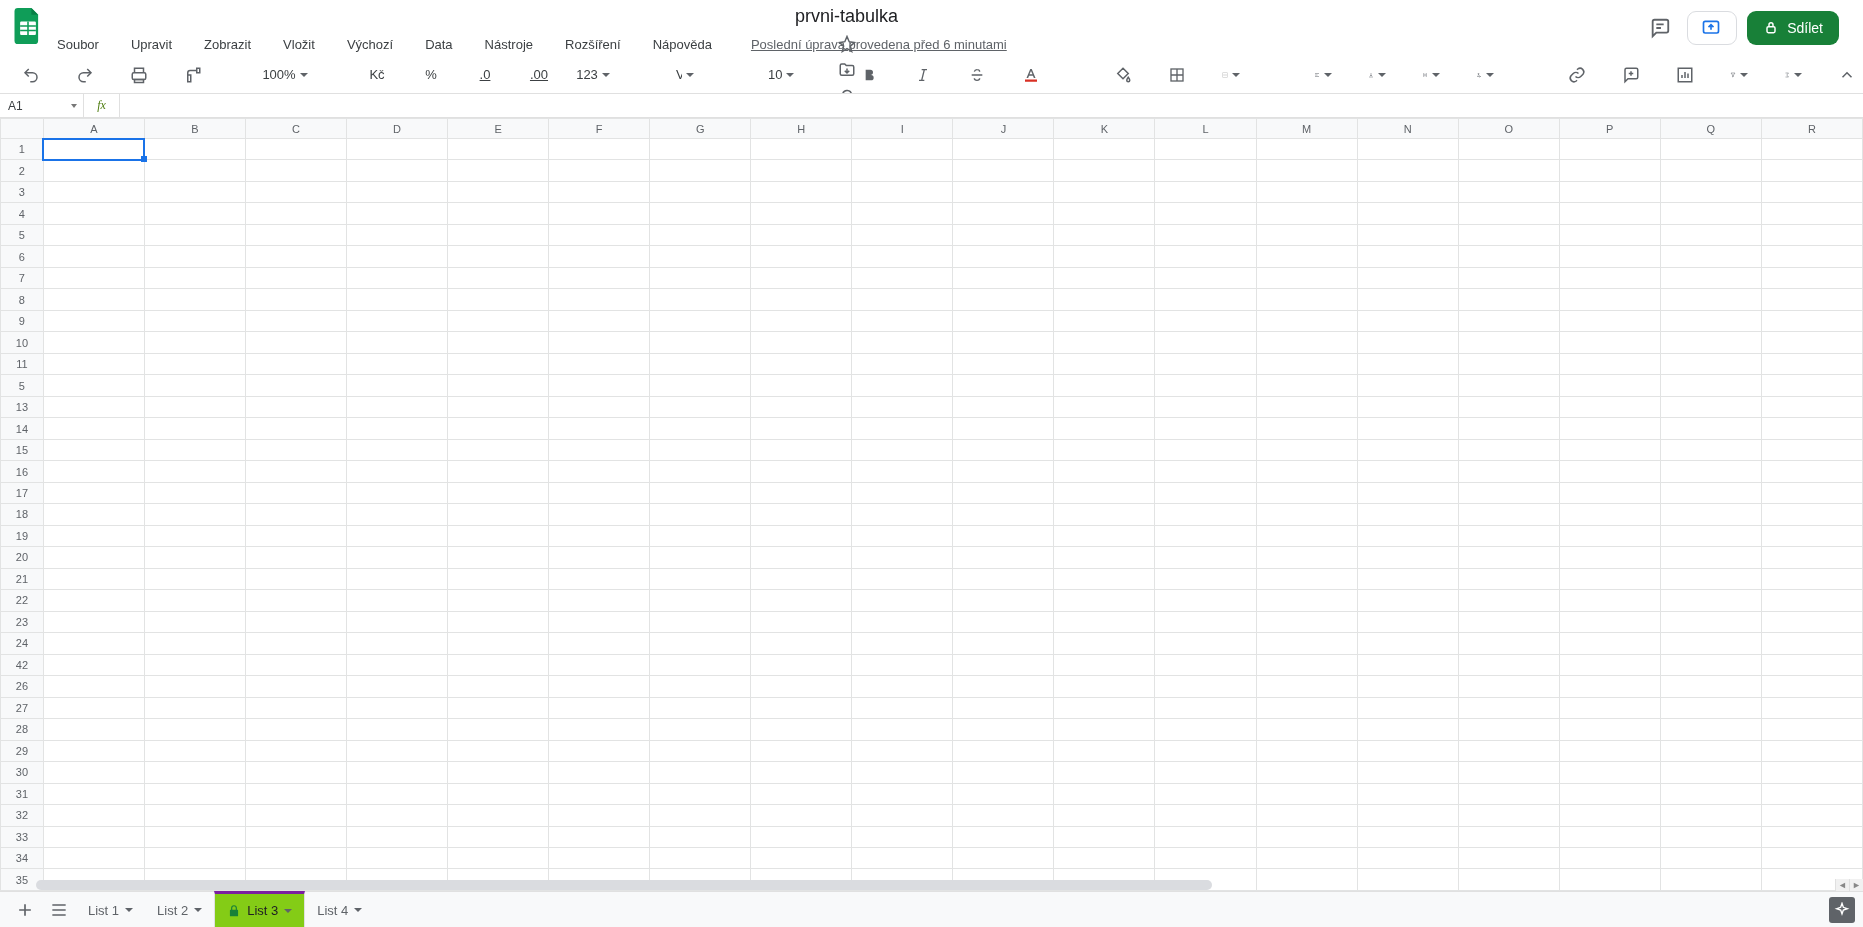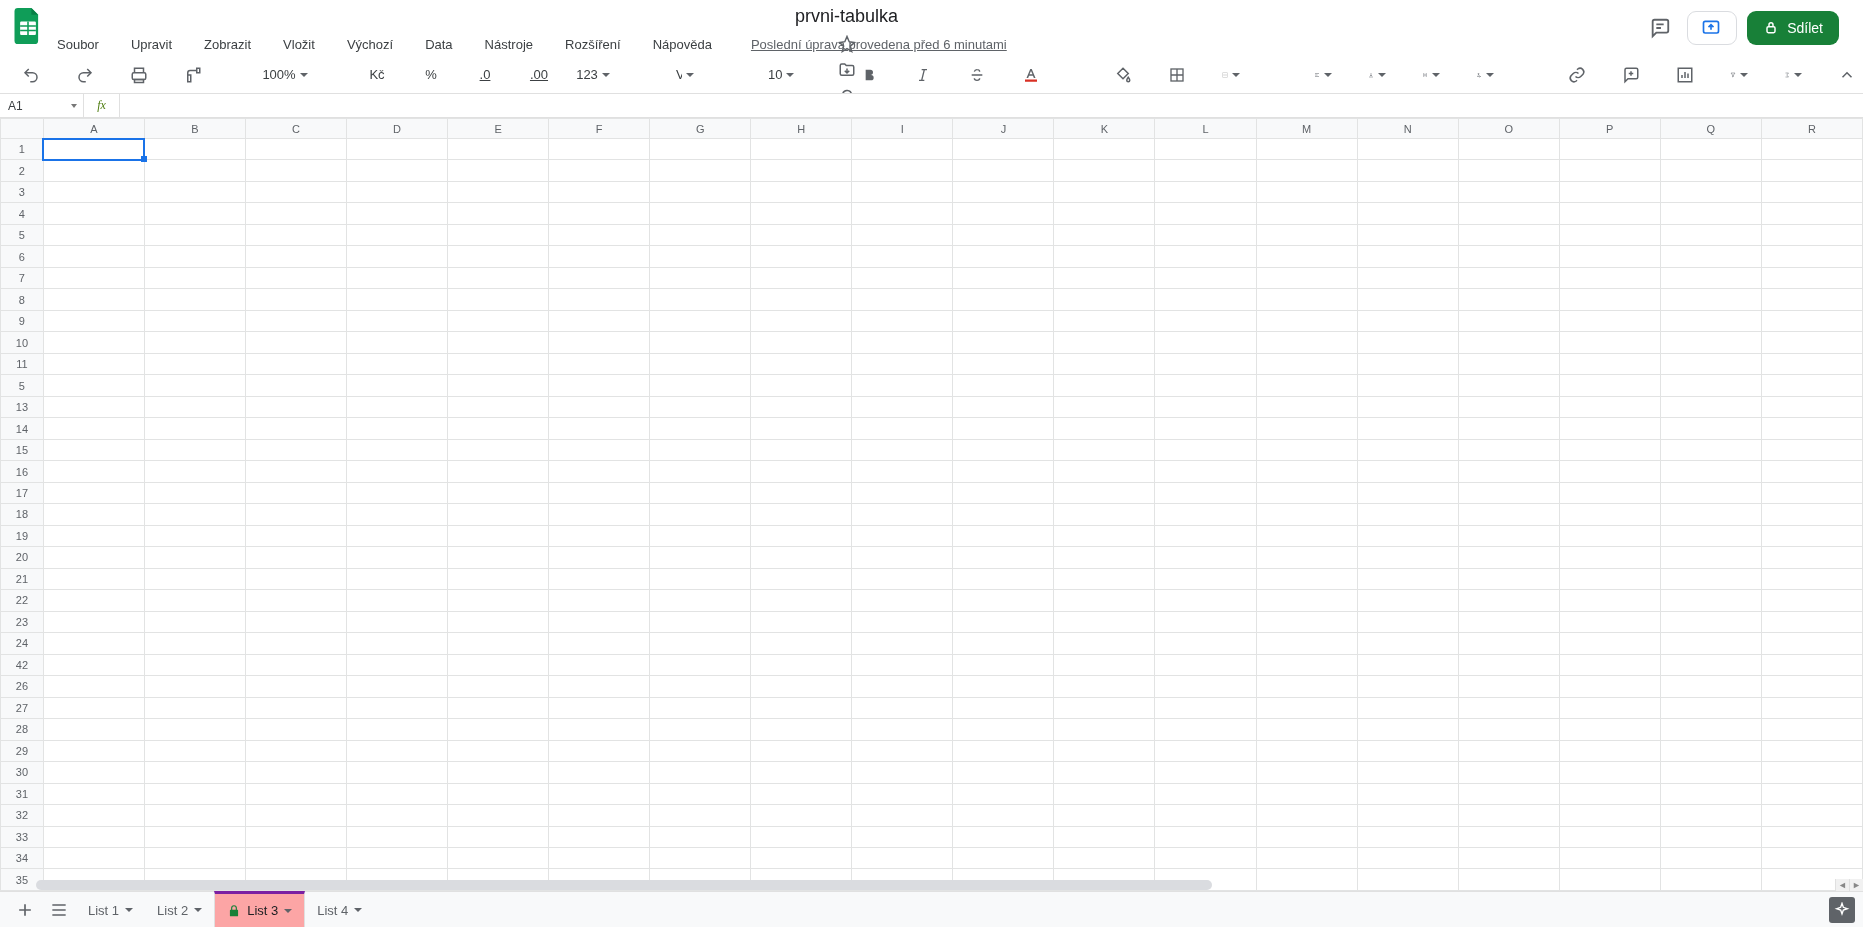--- a/index.html
+++ b/index.html
@@ -59,21 +59,21 @@
   .grid td.sel::after{content:"";position:absolute;right:-3px;bottom:-3px;width:6px;height:6px;background:var(--g-blue);}
   
   .hscroll{position:absolute;left:36px;right:18px;bottom:0;height:12px;background:transparent;display:flex;align-items:center;}
   .hscroll .thumb{height:10px;background:#dadce0;border-radius:5px;width:65%;}
   .scroll-arrows{position:absolute;right:0;bottom:0;height:12px;display:flex;}
   .scroll-arrows div{width:14px;height:12px;display:flex;align-items:center;justify-content:center;color:#888;font-size:9px;background:#f1f1f1;border-left:1px solid #e0e0e0;}
   
   .sheets{height:36px;border-top:1px solid var(--g-border);background:#f8f9fa;display:flex;align-items:center;padding:0 8px;flex:0 0 auto;}
   .sheet-btn{width:34px;height:34px;display:flex;align-items:center;justify-content:center;color:#5f6368;cursor:pointer;}
   .tab{display:flex;align-items:center;gap:6px;height:36px;padding:0 12px;color:#5f6368;cursor:pointer;font-size:13px;}
-  .tab.active{background:#fca5a5;color:#202124;border-top:3px solid var(--g-purple);border-left:1px solid var(--g-border);border-right:1px solid var(--g-border);margin-top:-1px;}
+  .tab.active{background:#84cc16;color:#202124;border-top:3px solid var(--g-purple);border-left:1px solid var(--g-border);border-right:1px solid var(--g-border);margin-top:-1px;}
   .tab .caret{border-left:4px solid transparent;border-right:4px solid transparent;border-top:4px solid #5f6368;}
   .tab .lock{color:#188038;}
   .explore{margin-left:auto;width:26px;height:26px;background:#5f6368;border-radius:3px;display:flex;align-items:center;justify-content:center;color:#fff;}
   svg{display:block;}
   .colH{width:85px;}
 </style>
 </head>
 <body>
 
 <div class="titlebar">

